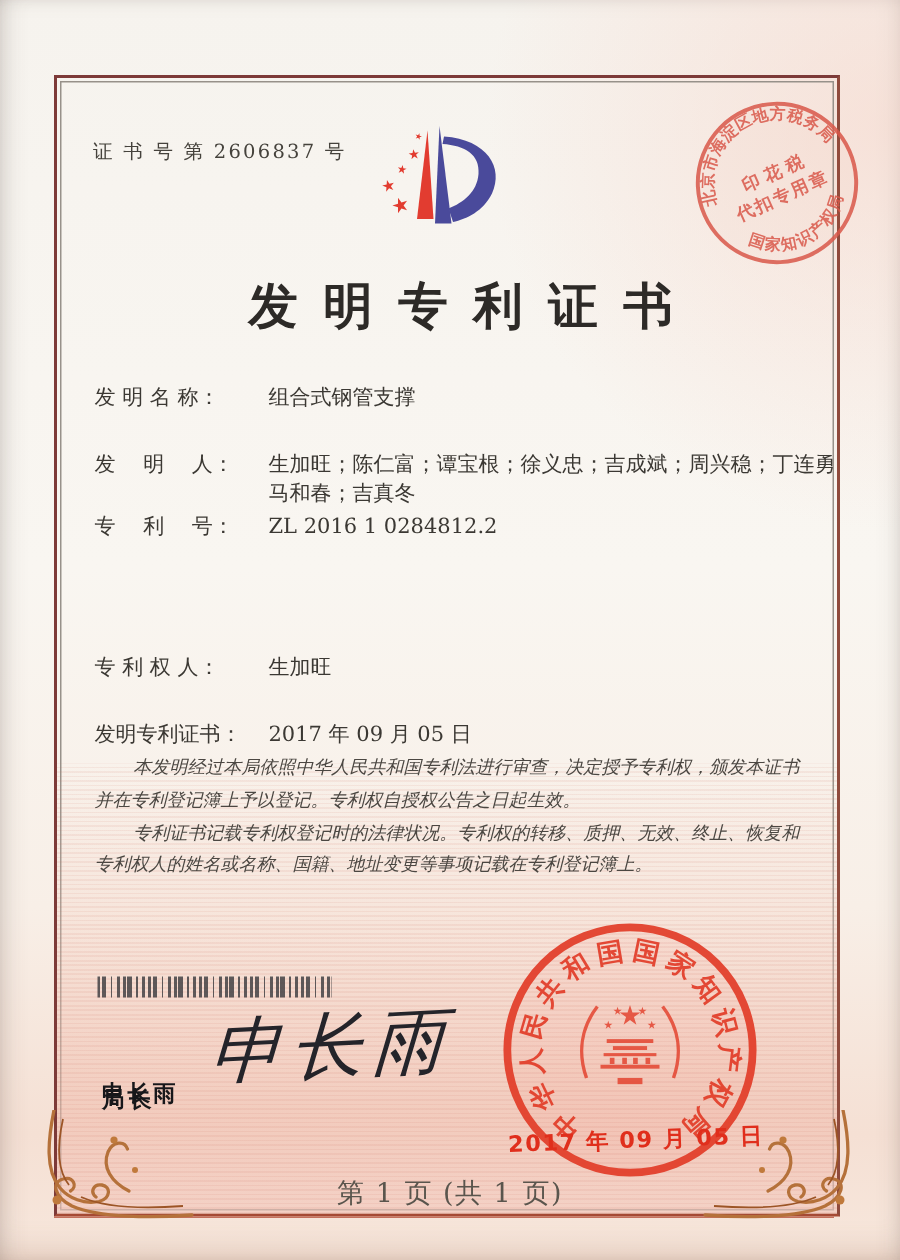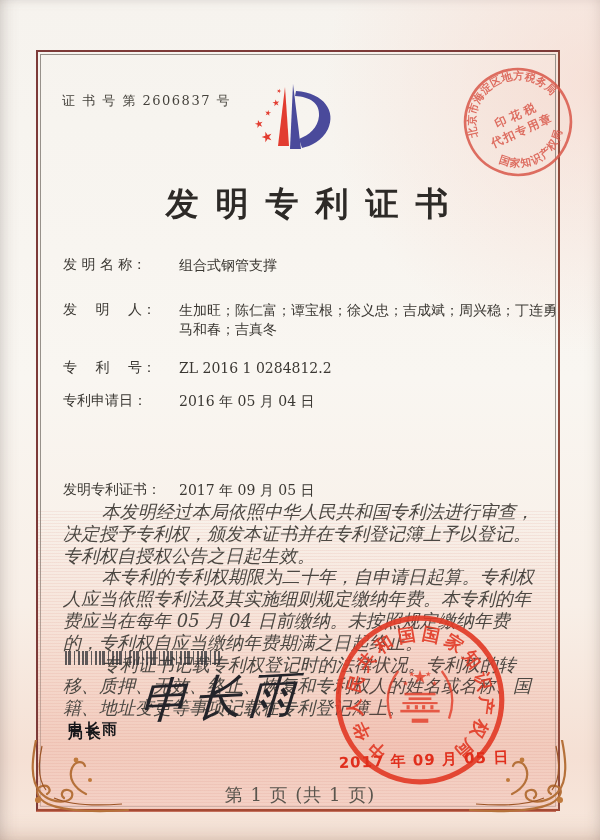--- a/index.html
+++ b/index.html
@@ -27,21 +27,21 @@
   .certno{position:absolute;left:62px;top:92px;font-size:13px;color:#45423c;letter-spacing:1.5px;z-index:2;}
   .logo{position:absolute;left:245px;top:82px;width:96px;height:82px;z-index:2;}
   .title{position:absolute;left:0;right:0;top:182px;text-align:center;font-size:33px;font-weight:600;
     color:#2d2a27;letter-spacing:17px;padding-left:31px;z-index:2;}
   
   .row{position:absolute;left:63px;font-size:14px;color:#3b3833;z-index:2;white-space:nowrap;}
   .row .lab{display:inline-block;width:116px;vertical-align:top;}
   .row .val{display:inline-block;vertical-align:top;line-height:19px;}
   
   .bodytext{position:absolute;left:63px;top:501px;width:476px;z-index:2;
-    font-size:18px;line-height:21.8px;color:#4b4742;font-style:italic;}
+    font-size:12px;line-height:21.8px;color:#4b4742;font-style:italic;}
   .bodytext p{margin:0;text-indent:2.15em;}
   
   .barcode{position:absolute;left:65px;top:651px;width:156px;height:14px;opacity:.8;z-index:2;
     background:repeating-linear-gradient(90deg,#38383c 0 2px,transparent 2px 3px,#38383c 3px 6px,transparent 6px 9px,#38383c 9px 10px,transparent 10px 13px,#38383c 13px 15px,transparent 15px 17px);}
   .dir-title{position:absolute;left:68px;top:724px;font-family:"DejaVu Sans","Liberation Sans",sans-serif;
     font-weight:700;font-size:15px;color:#17171a;letter-spacing:3px;z-index:2;}
   .dir-name{position:absolute;left:68px;top:720px;font-family:"DejaVu Sans","Liberation Sans",sans-serif;
     font-weight:700;font-size:15px;color:#17171a;letter-spacing:2px;z-index:2;}
   .signature{position:absolute;left:140px;top:666px;font-size:48px;color:#24242a;z-index:2;
     font-style:italic;letter-spacing:6px;transform:rotate(-3deg) skewX(-6deg);}
@@ -87,33 +87,32 @@
   </svg>
 
   <div class="title">发明专利证书</div>
 
   <div class="row" style="top:301px">
     <span class="lab">发　 明　 人：</span><span class="val"><span>生加旺；陈仁富；谭宝根；徐义忠；吉成斌；周兴稳；丁连勇</span><br><span>马和春；吉真冬</span></span>
   </div>
   <div class="row" style="top:256px">
     <span class="lab">发 明 名 称：</span><span class="val">组合式钢管支撑</span>
   </div>
-  <div class="row" style="top:359px">
+  <div class="row" style="top:342px">
     <span class="lab">专　 利　 号：</span><span class="val">ZL 2016 1 0284812.2</span>
   </div>
-  <div class="row" style="top:392px">
-    <span class="lab">专利申请日：</span><span class="val">2016 年 05 月 04 日</span>
+  <div class="row" style="top:436px">
+    <span class="lab">专 利 权 人：</span><span class="val">生加旺</span>
   </div>
   <div class="row" style="top:481px">
     <span class="lab">发明专利证书：</span><span class="val">2017 年 09 月 05 日</span>
   </div>
 
   <div class="bodytext">
     <p>本发明经过本局依照中华人民共和国专利法进行审查，决定授予专利权，颁发本证书并在专利登记簿上予以登记。专利权自授权公告之日起生效。</p>
-    <p>本专利的专利权期限为二十年，自申请日起算。专利权人应当依照专利法及其实施细则规定缴纳年费。本专利的年费应当在每年 05 月 04 日前缴纳。未按照规定缴纳年费的，专利权自应当缴纳年费期满之日起终止。</p>
     <p>专利证书记载专利权登记时的法律状况。专利权的转移、质押、无效、终止、恢复和专利权人的姓名或名称、国籍、地址变更等事项记载在专利登记簿上。</p>
   </div>
 
   <div class="barcode"></div>
 
   <div class="dir-title">局长</div>
   <div class="dir-name">申长雨</div>
   <div class="signature">申长雨</div>
 
   <svg class="seal" viewBox="0 0 170 170">

